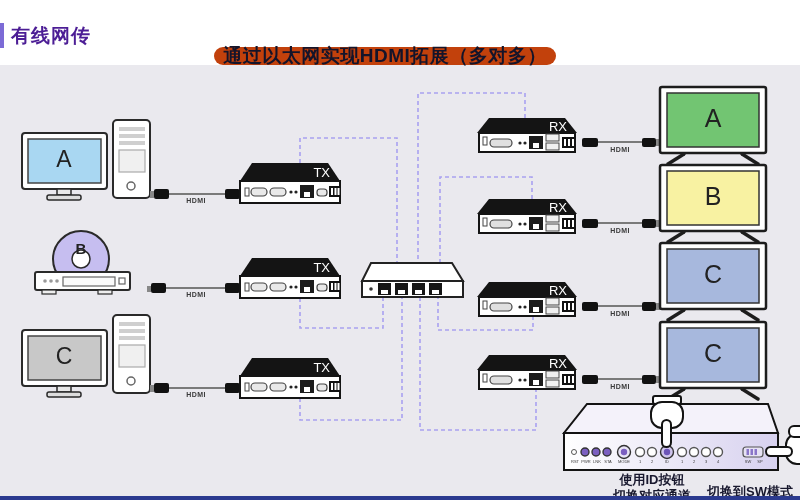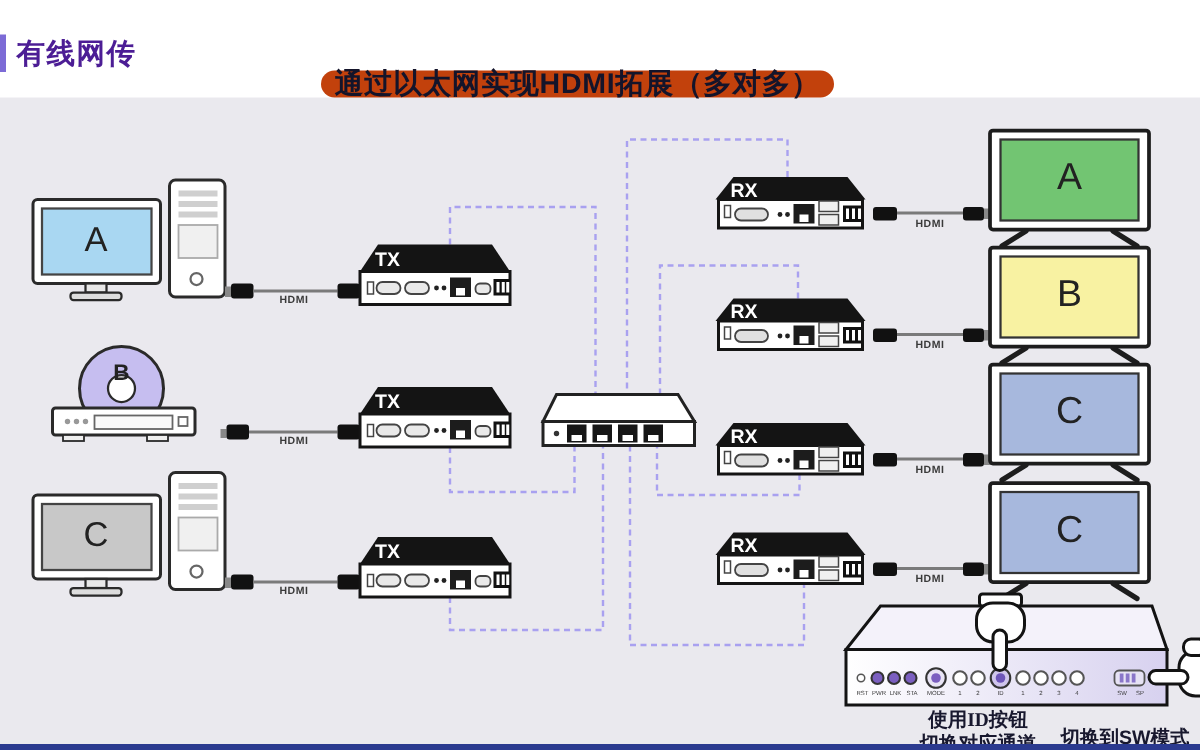--- a/index.html
+++ b/index.html
@@ -10,21 +10,21 @@
   }
   .abs{position:absolute;}
   #header{left:0;top:0;width:800px;height:65px;background:#ffffff;}
   #brand-bar{left:0;top:23px;width:4px;height:25px;background:#7c6bd6;}
   #brand{left:11px;top:23px;font-size:19px;font-weight:bold;color:#4c1d95;letter-spacing:1px;}
   #title-pill{
     left:214px;top:47px;width:342px;height:18px;background:#c2410c;border-radius:17px;
     display:flex;align-items:center;justify-content:center;
     font-size:19px;font-weight:bold;color:#14142a;letter-spacing:.5px;
   }
-  .devlabel{width:80px;text-align:left;color:#ffffff;font-weight:bold;font-size:13px;}
+  .devlabel{width:80px;text-align:right;color:#ffffff;font-weight:normal;font-size:13px;}
   .hdmi{width:44px;text-align:center;font-size:7px;font-weight:bold;color:#3a3a3a;letter-spacing:.4px;}
   .srcletter{width:44px;text-align:center;font-size:23px;color:#222;}
   .discletter{width:30px;text-align:center;font-size:15px;font-weight:bold;color:#222;}
   .tvletter{width:60px;text-align:center;font-size:25px;color:#222;}
   .blabel{width:22px;text-align:center;font-size:4px;color:#3a3a3a;}
   .caption{font-size:13px;font-weight:bold;color:#18182e;text-align:center;}
   #bottom-bar{left:0;top:496px;width:800px;height:4px;background:#2b3a8f;}
   svg{position:absolute;left:0;top:0;}
 </style>
 </head>
@@ -344,17 +344,17 @@
 <span class="abs blabel" style="left:629px;top:459px;">1</span>
 <span class="abs blabel" style="left:641px;top:459px;">2</span>
 <span class="abs blabel" style="left:656px;top:459px;">ID</span>
 <span class="abs blabel" style="left:671px;top:459px;">1</span>
 <span class="abs blabel" style="left:683px;top:459px;">2</span>
 <span class="abs blabel" style="left:695px;top:459px;">3</span>
 <span class="abs blabel" style="left:707px;top:459px;">4</span>
 <span class="abs blabel" style="left:737px;top:459px;">SW</span>
 <span class="abs blabel" style="left:749px;top:459px;">SP</span>
 
-<div class="abs caption" style="left:597px;top:471px;width:110px;font-family:Liberation Serif, serif;">使用ID按钮</div>
+<div class="abs caption" style="left:597px;top:471px;width:110px;">使用ID按钮</div>
 <div class="abs caption" style="left:591px;top:487px;width:122px;">切换对应通道</div>
 <div class="abs caption" style="left:702px;top:483px;width:96px;">切换到SW模式</div>
 
 <div id="bottom-bar" class="abs"></div>
 
 </body></html>

